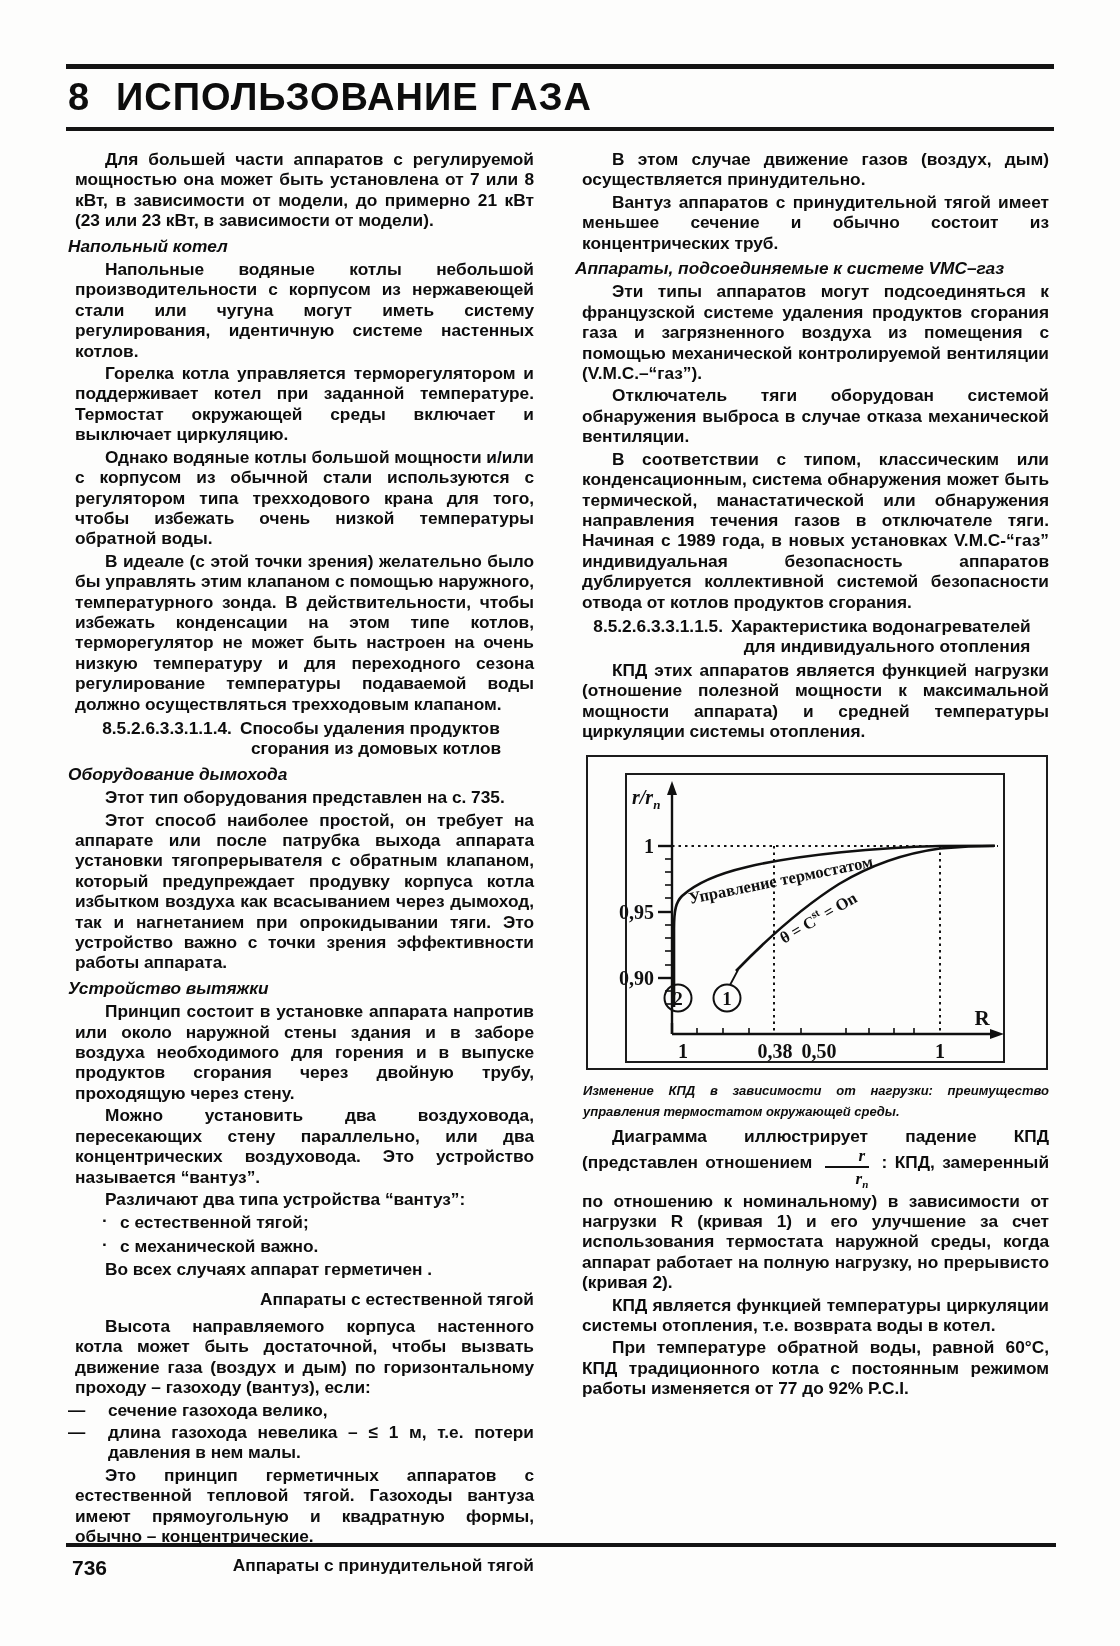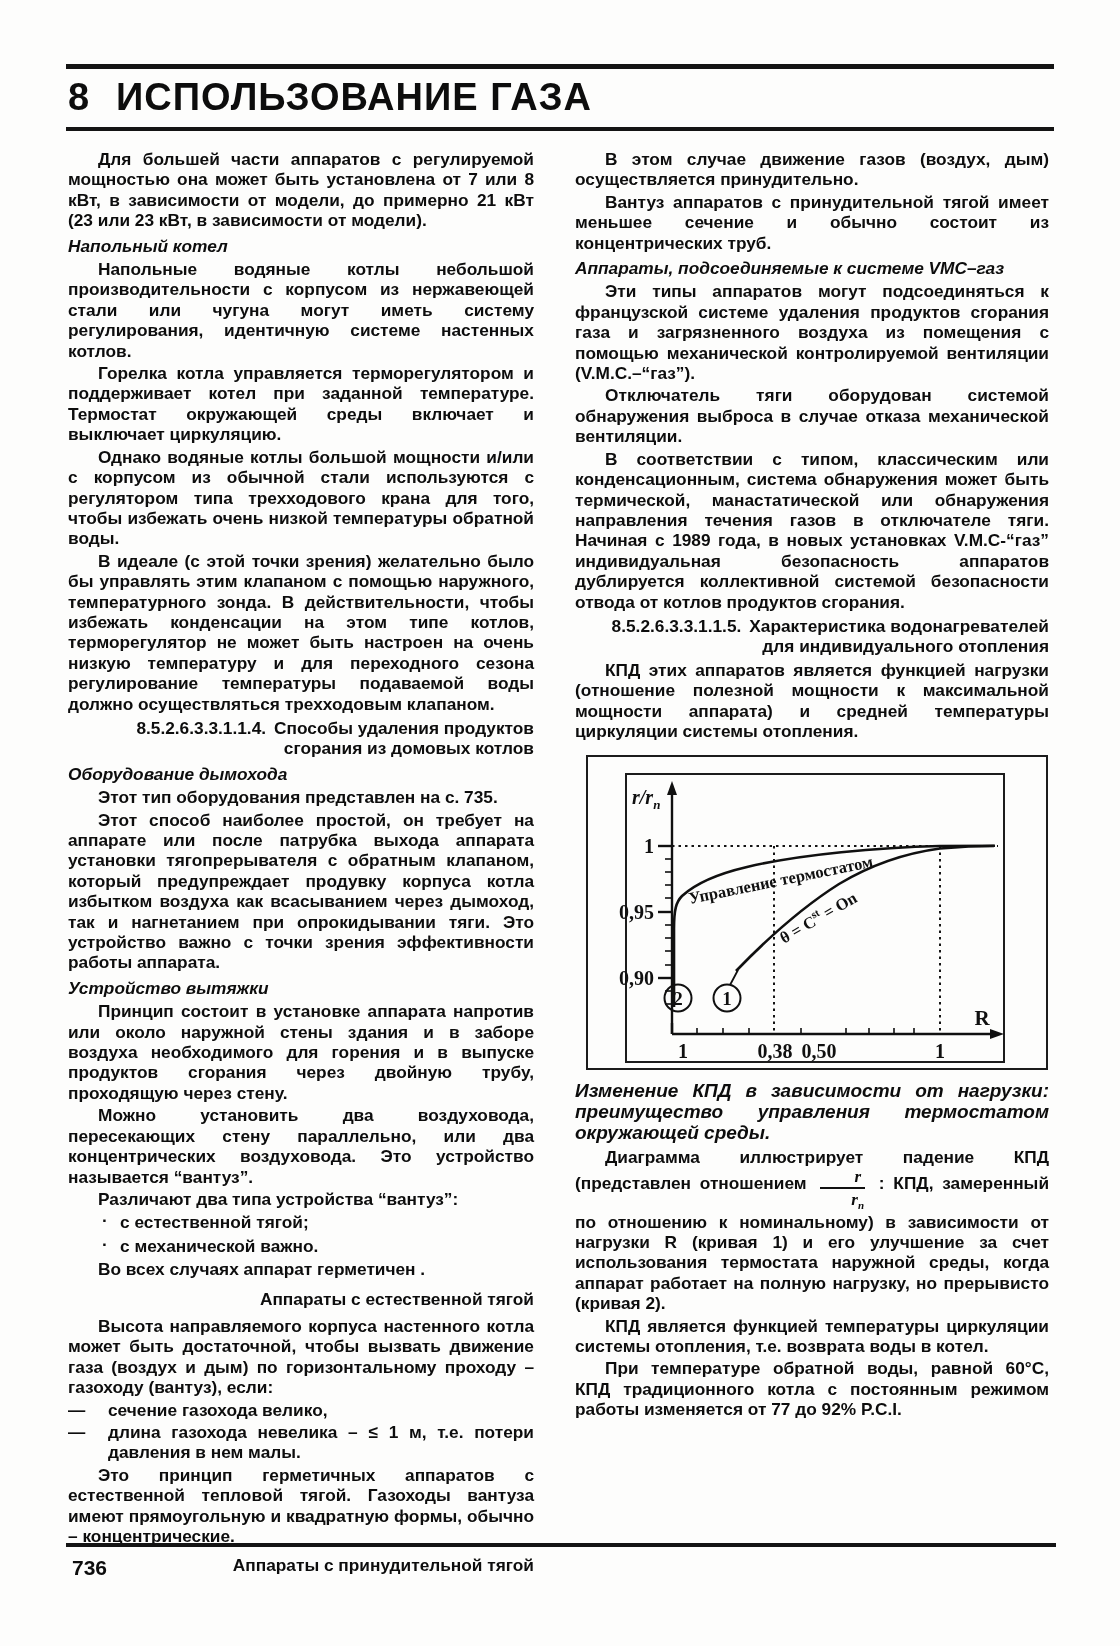--- a/index.html
+++ b/index.html
@@ -13,36 +13,36 @@
   .rule-head{left:66px;width:988px;top:127px;height:4px;}
   .rule-bottom{left:66px;width:990px;top:1543px;height:4px;}
   .chapter-head{position:absolute;left:68px;top:76px;font-size:38px;letter-spacing:1px;}
   .chapter-head .num{display:inline-block;width:48px;}
   .pagenum{position:absolute;left:72px;top:1556px;font-size:21px;}
 
   .col{position:absolute;top:149px;font-size:17.3px;line-height:20.4px;text-align:justify;}
   .col-left{left:68px;width:466px;}
   .col-right{left:575px;width:474px;}
 
-  .para{margin:0 0 2px 0;text-indent:30px;}
+  .para{margin:0 0 2px 7px;text-indent:30px;}
   .h-italic{font-style:italic;margin:5px 0 3px 0;text-align:left;}
-  .h-num{margin:4px 0 3px 0;padding-left:150px;text-indent:-150px;text-align:right;}
+  .h-num{margin:4px 0 3px 0;padding-left:150px;text-indent:-150px;text-align:center;}
   .h-num .hn{padding-right:8px;}
   .h-plain{margin:9px 0 7px 0;text-indent:30px;text-align:right;}
   .li{position:relative;text-align:left;margin:3px 0;}
   .li-dot{padding-left:52px;}
   .li-dot .marker{position:absolute;left:34px;top:-2px;}
   .li-dash{padding-left:40px;text-align:justify;margin:2px 0;}
   .li-dash .marker{position:absolute;left:0;}
 
   .figure-box{
     margin:14px 0 10px 11px;width:458px;height:311px;border:2px solid #1c1c1c;
     background:#fdfdfc;position:relative;
   }
-  .fig-caption{font-style:italic;font-size:19px;line-height:21px;margin:9px 0 4px 0;text-align:justify;}
+  .fig-caption{font-style:italic;font-size:13px;line-height:21px;margin:9px 0 4px 8px;text-align:justify;}
 
   .frac{display:inline-block;vertical-align:-16px;text-align:center;line-height:1.05;
         font-family:"Liberation Serif",serif;font-style:italic;font-size:17px;margin:0 5px;}
   .frac .num{display:block;border-bottom:2px solid #111;padding:0 4px 1px 4px;}
   .frac .den{display:block;padding-top:2px;}
   .frac sub{font-size:11px;}
 
   svg text{font-family:"Liberation Serif",serif;font-weight:bold;fill:#101010;}
 </style>
 </head>

